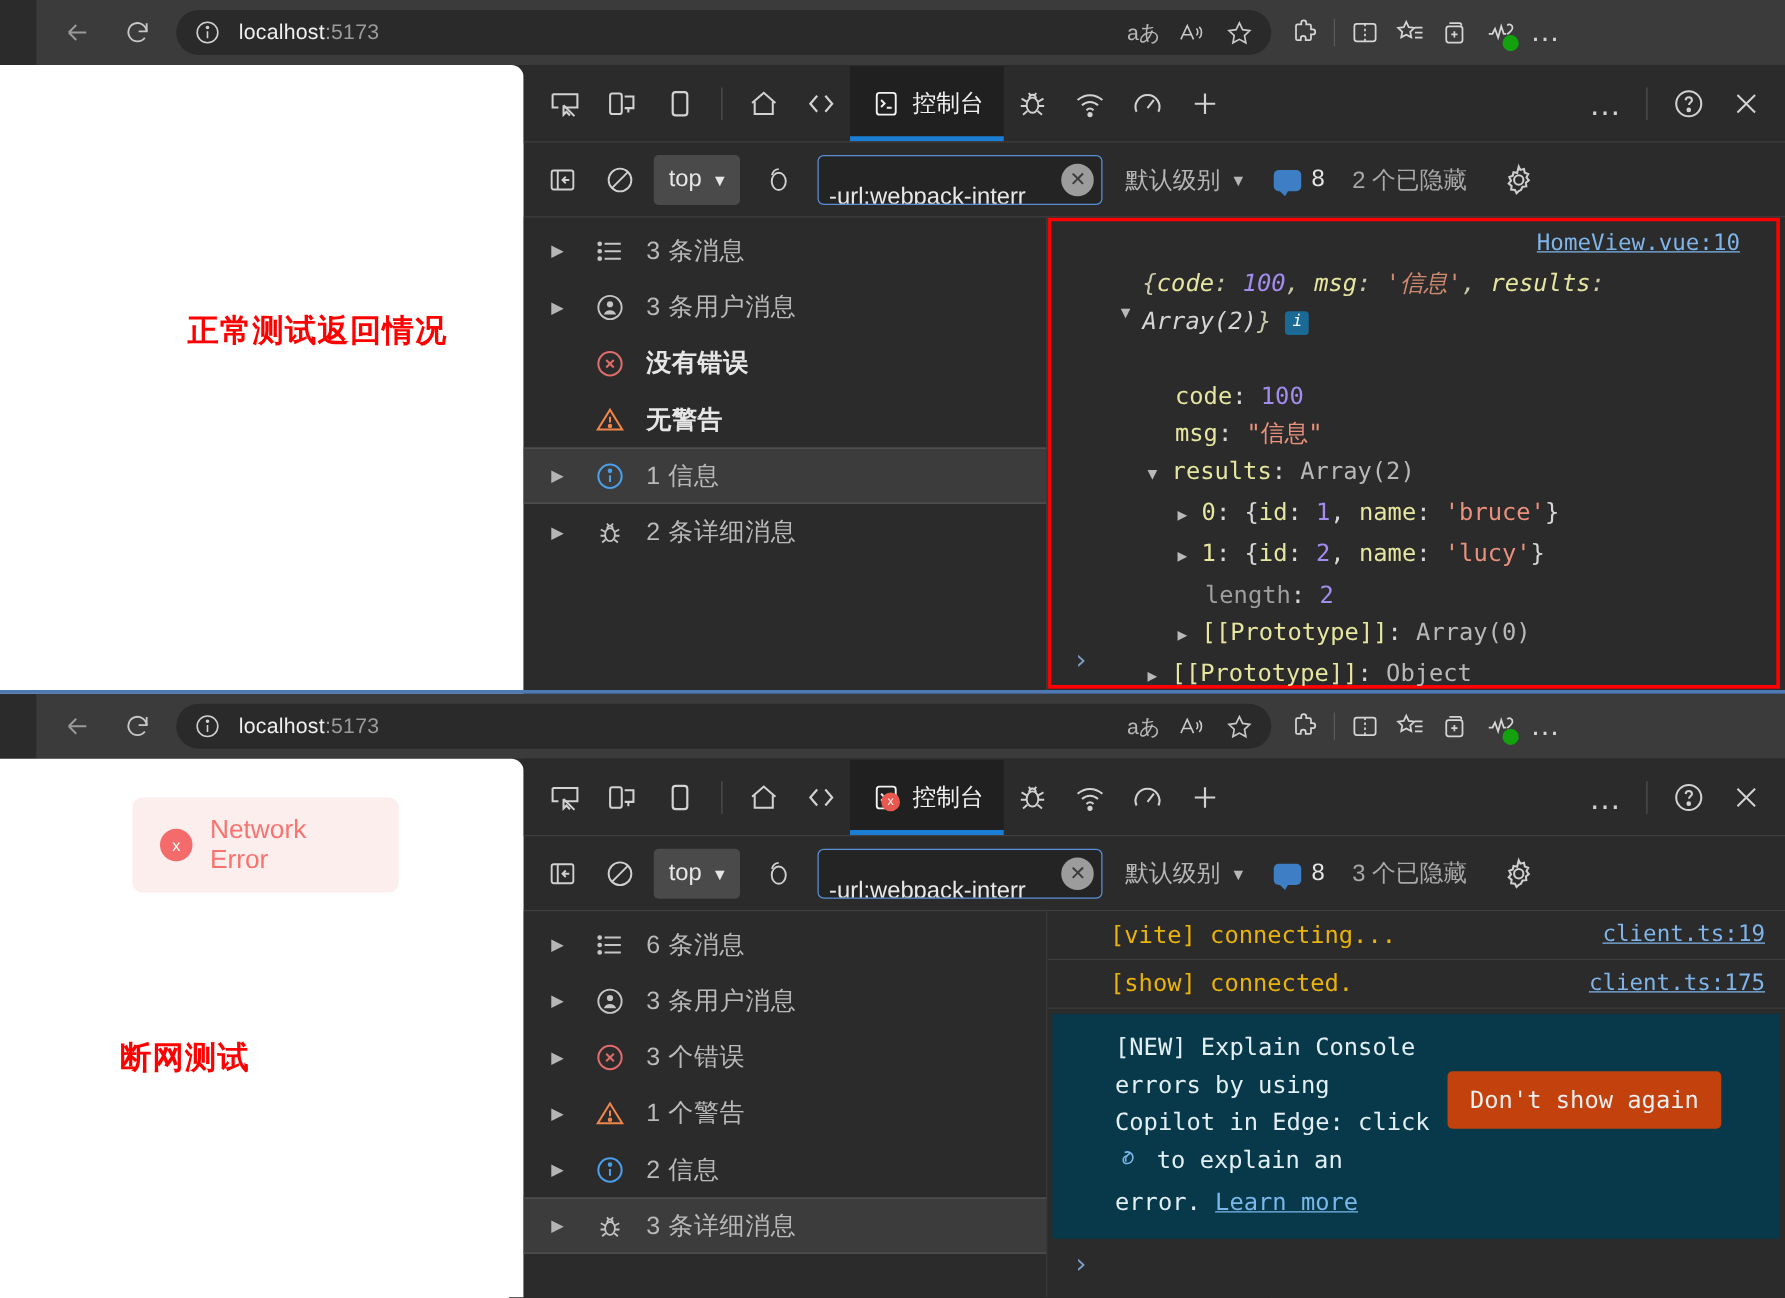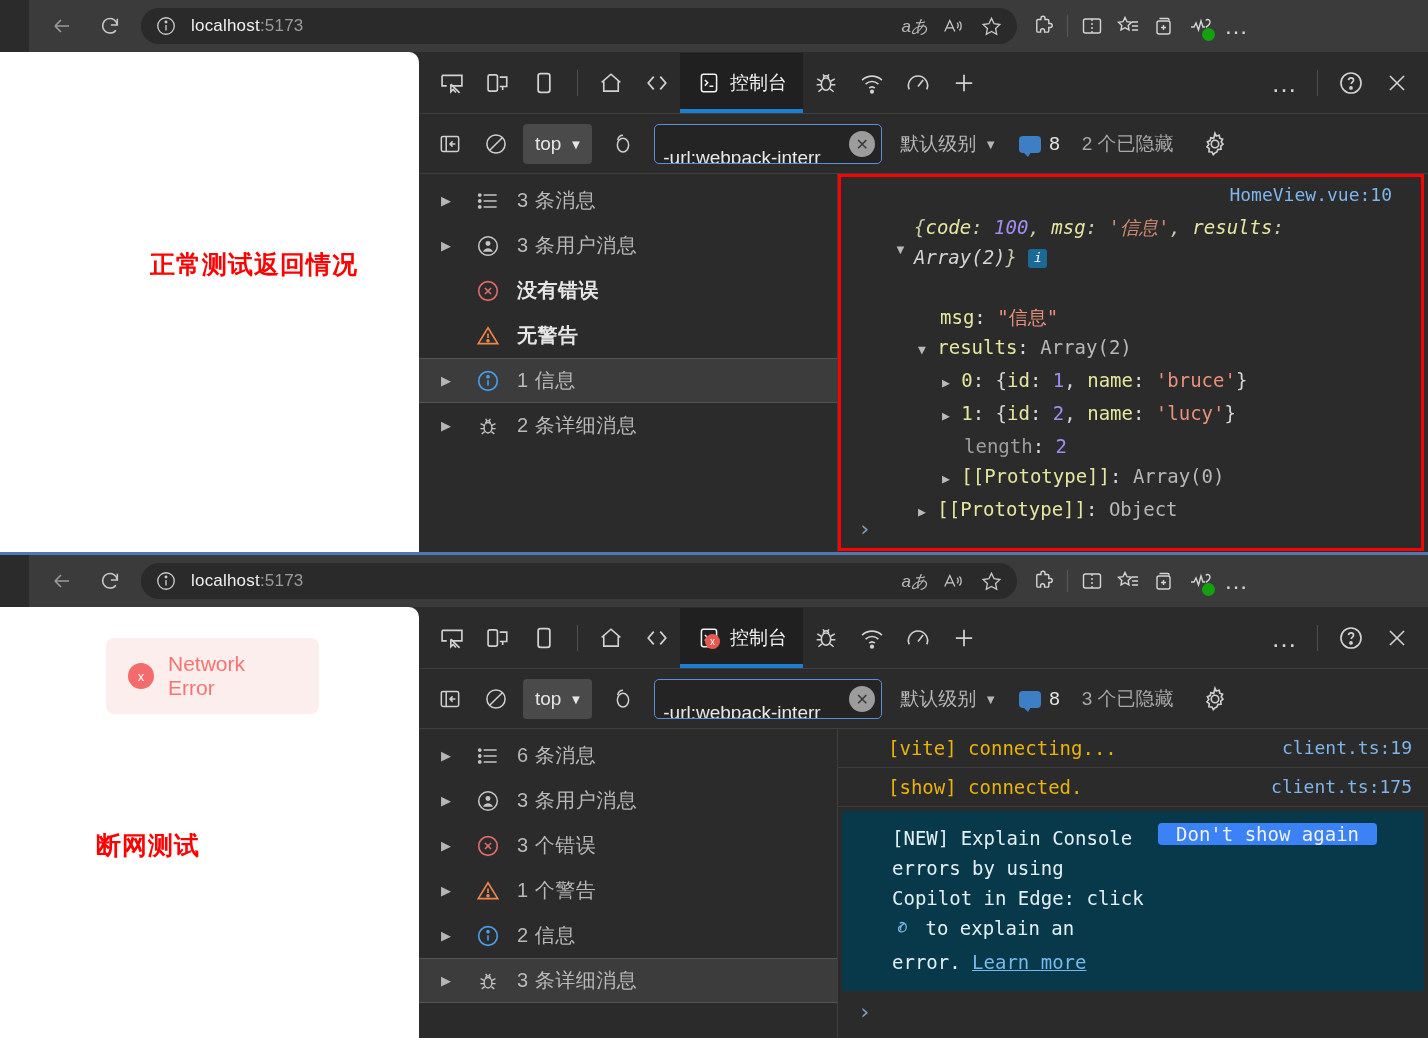--- a/index.html
+++ b/index.html
@@ -28,21 +28,21 @@
   .omnibox {
     margin-left: 14px; height: 36px; flex: 0 0 876px;
     background: #2a2a2a; border-radius: 18px;
     display: flex; align-items: center; padding: 0 6px 0 14px;
     position: relative;
   }
   .omnibox .info-ico { flex: 0 0 22px; display:flex; align-items:center; justify-content:center; color:#d0d0d0; }
   .omnibox .url { margin-left: 14px; font-size: 17px; color: #f0f0f0; letter-spacing: .2px;}
   .omnibox .url .port { color: #9b9b9b; }
   .omni-right { margin-left: auto; display: flex; align-items: center; gap: 6px; padding-right: 4px;}
-  .omni-right .ob { width: 32px; height: 32px; display:flex;align-items:center;justify-content:center; color:#c9c9c9; border-radius:4px;font-style:italic;}
+  .omni-right .ob { width: 32px; height: 32px; display:flex;align-items:center;justify-content:center; color:#c9c9c9; border-radius:4px;}
   .chrome-right { margin-left: 8px; display: flex; align-items: center; }
   .chrome-right .ob { width: 36px; height: 36px; display:flex;align-items:center;justify-content:center; color:#d5d5d5; border-radius:4px; position: relative;}
   .vdiv { width: 1px; height: 22px; background: #5a5a5a; margin: 0 6px; }
 
   
   .page {
     position: absolute; left: 0; top: 52px;
     width: 419px; background: #ffffff;
     border-top-right-radius: 10px;
   }
@@ -117,21 +117,21 @@
   .sb-arrow { width: 38px; display: flex; align-items: center; justify-content: center; color: #b5b5b5; font-size: 13px; }
   .sb-icon { width: 46px; display: flex; align-items: center; justify-content: center; }
   .sb-label { font-size: 20px; color: #b9b9b9; margin-left: 6px; letter-spacing: .5px; }
   .sb-label.bright { color: #e6e6e6; font-weight: bold; }
 
   .console-out { flex: 1; background: #2b2b2b; position: relative; overflow: hidden; }
 
   .redbox { position: absolute; border: 3px solid #ff0000; left: 0; top: 0; right: 4px; bottom: 4px; }
 
   .mono { font-family: "DejaVu Sans Mono", monospace; }
-  .src-link { color: #7fb5ea; font-size: 18px; }
+  .src-link { color: #7fb5ea; text-decoration: underline; font-size: 18px; }
   .tri { color: #b9b9b9; font-size: 13px; }
   .tri-down { color: #b9b9b9; font-size: 13px; }
 
   .jline { font-size: 19px; line-height: 30px; white-space: pre-wrap; }
   .k-prop { color: #e6e6a0; }
   .k-plain { color: #d6d6d6; }
   .v-num { color: #a38cf0; }
   .v-str { color: #e9917c; }
   .v-dim { color: #b8b8b8; }
   .preview { color: #c9c9a8; font-style: italic; }
@@ -152,23 +152,23 @@
   .copilot {
     margin: 4px 4px 0 4px; background: #08394a; padding: 12px 14px 14px 50px;
     display: flex; align-items: flex-start; gap: 14px; position: relative;
   }
   .copilot .ctext {
     color: #e2f0f5; font-size: 19px; line-height: 30px; width: 252px;
     font-family: "DejaVu Sans Mono", monospace;
   }
   .copilot .ctext a { color: #79b8ea; text-decoration: underline; }
   .dismiss-btn {
-    background: #3b82f6; color: #f0f0f0; border: none; border-radius: 4px;
-    padding: 0 18px; font-size: 19px; font-family: "DejaVu Sans Mono", monospace;
-    white-space: nowrap; 
+    background: #c2410c; color: #f0f0f0; border: none; border-radius: 4px;
+    padding: 12px 18px; font-size: 19px; font-family: "DejaVu Sans Mono", monospace;
+    white-space: nowrap; margin-top: 34px;
   }
   .win-sep { position: absolute; left: 0; top: 552px; width: 1428px; height: 3px; background: #4f79b3; }
   .badge-err {
     position: absolute; right: 2px; bottom: 2px; width: 15px; height: 15px;
     border-radius: 50%; background: #e8584f; color: #fff; font-size: 10px;
     display: flex; align-items: center; justify-content: center;
     font-family: "Liberation Sans", sans-serif;
   }
   .chat-bubble { width: 22px; height: 17px; background: #3d7ec4; border-radius: 4px; position: relative; }
   .chat-bubble::after { content:""; position:absolute; left:4px; bottom:-4px; border-left:5px solid transparent; border-right:3px solid transparent; border-top:5px solid #3d7ec4;}
@@ -472,20 +472,21 @@
         <div style="position:absolute; right:36px; top:10px;">
           <span class="src-link mono">HomeView.vue:10</span>
         </div>
 
         <div style="position:absolute; left:18px; top:38px; width:545px;">
           <span style="position:absolute;left:38px;top:30px;" class="tri-down">▼</span>
           <div class="jline mono preview" style="margin-left:58px;">{<span class="k-prop" style="font-style:italic;">code</span>: <span class="pnum">100</span>, <span class="k-prop" style="font-style:italic;">msg</span>: <span class="pstr">'信息'</span>, <span class="k-prop" style="font-style:italic;">results</span>: <span style="color:#d6d6d6;">Array(2)</span>}&nbsp;<span class="ibadge">i</span></div>
         </div>
 
         <div style="position:absolute; left:18px; top:128px;">
+          <div class="jline mono" style="padding-left:84px;"><span class="k-prop">code</span><span class="k-plain">: </span><span class="v-num">100</span></div>
           <div class="jline mono" style="padding-left:84px;"><span class="k-prop">msg</span><span class="k-plain">: </span><span class="v-str">"信息"</span></div>
           <div class="jline mono" style="padding-left:62px;"><span class="tri-down">▼</span>&nbsp;<span class="k-prop">results</span><span class="k-plain">: </span><span class="v-dim">Array(2)</span></div>
           <div class="jline mono" style="padding-left:86px;"><span class="tri">▶</span>&nbsp;<span class="k-prop">0</span><span class="k-plain">: {</span><span class="k-prop">id</span><span class="k-plain">: </span><span class="v-num">1</span><span class="k-plain">, </span><span class="k-prop">name</span><span class="k-plain">: </span><span class="v-str">'bruce'</span><span class="k-plain">}</span></div>
           <div class="jline mono" style="padding-left:86px;"><span class="tri">▶</span>&nbsp;<span class="k-prop">1</span><span class="k-plain">: {</span><span class="k-prop">id</span><span class="k-plain">: </span><span class="v-num">2</span><span class="k-plain">, </span><span class="k-prop">name</span><span class="k-plain">: </span><span class="v-str">'lucy'</span><span class="k-plain">}</span></div>
           <div class="jline mono" style="padding-left:108px;"><span style="color:#9f9f9f;">length</span><span class="k-plain">: </span><span class="v-num">2</span></div>
           <div class="jline mono" style="padding-left:86px;"><span class="tri">▶</span>&nbsp;<span class="k-prop">[[Prototype]]</span><span class="k-plain">: </span><span class="v-dim">Array(0)</span></div>
           <div class="jline mono" style="padding-left:62px;"><span class="tri">▶</span>&nbsp;<span class="k-prop">[[Prototype]]</span><span class="k-plain">: </span><span class="v-dim">Object</span></div>
         </div>
 
         <div style="position:absolute; left:20px; bottom:14px;">

